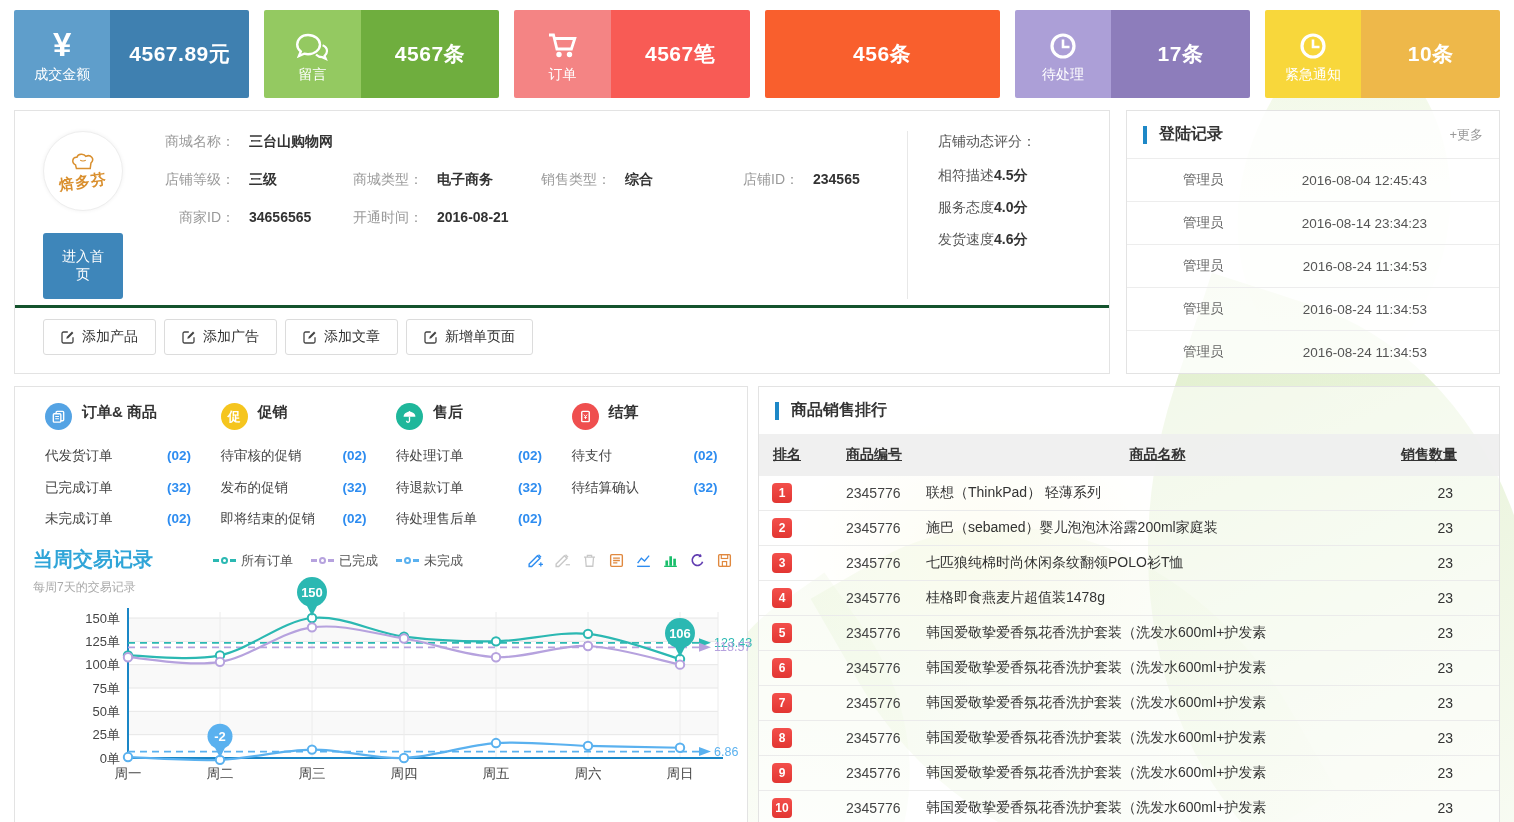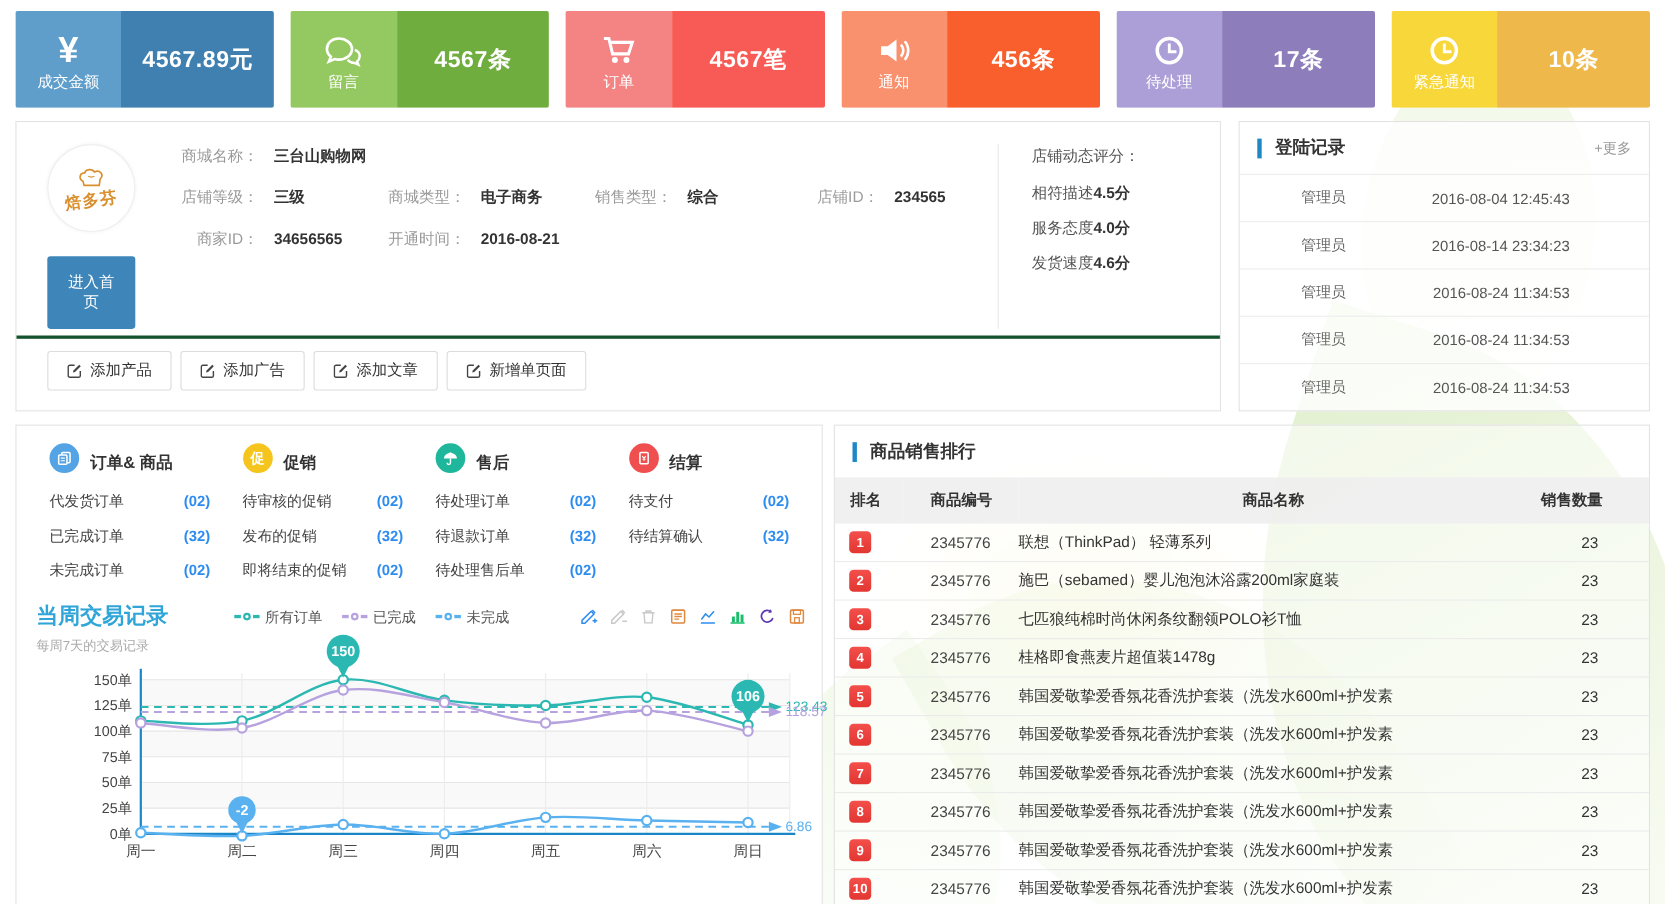--- a/index.html
+++ b/index.html
@@ -70,21 +70,21 @@
   .login-user { margin-left:56px; color:#666; }
   .login-time { margin-left:auto; margin-right:72px; color:#555; }
 
   
   .bottom-row { display:flex; gap:10px; padding:12px 14px 0; align-items:flex-start; }
   .status-chart-panel { width:734px; min-height:458px; }
   .panel-header.bordered { border-bottom:1px solid #ececec; }
 
   .status-groups { display:flex; padding:16px 0 4px 30px; }
   .status-group { width:176px; }
-  .group-head { display:flex; align-items:flex-end; gap:10px; font-weight:bold; font-size:15px; color:#333; margin-bottom:15px; }
+  .group-head { display:flex; align-items:flex-start; gap:10px; font-weight:bold; font-size:15px; color:#333; margin-bottom:15px; }
   .gicon { width:27px; height:27px; border-radius:50%; display:flex; align-items:center; justify-content:center; color:#fff; flex-shrink:0; font-size:13px; }
   .gi-blue{background:#54a3e4}.gi-yellow{background:#f5c51e}.gi-teal{background:#1fb79b}.gi-red{background:#ef4f4f}
   .status-item { display:flex; align-items:flex-start; margin-bottom:10px; font-size:13.5px; width:156px; }
   .s-label { color:#444; max-width:98px; line-height:1.6; }
   .s-count { color:#2d8cf0; font-weight:bold; margin-left:auto; padding-right:10px; line-height:1.6; cursor:pointer; }
 
   .chart-section { padding:2px 14px 0 18px; }
   .chart-head { display:flex; align-items:flex-start; }
   .chart-title { color:#30a5d8; font-size:20px; font-weight:bold; }
   .chart-subtitle { color:#aaa; font-size:12px; margin-top:6px; }
@@ -95,21 +95,21 @@
   .lg-dash { width:6px; height:3px; background:currentColor; }
   .lg-ring { width:7px; height:7px; border:2px solid currentColor; border-radius:50%; background:#fff; margin:0 2px; }
   .legend-item.lg1 .lg-mark{color:#2bb8b2}.legend-item.lg2 .lg-mark{color:#b6a2de}.legend-item.lg3 .lg-mark{color:#5ab1ef}
   .chart-toolbar { display:flex; gap:10px; margin:6px 0 0 auto; }
   .tb-btn { background:none; border:none; padding:0; cursor:pointer; display:flex; }
   #trade-chart { overflow:visible; margin-top:4px; display:block; }
 
   
   .ranking-panel { flex:1; background:rgba(255,255,255,.55); }
   .rank-table { width:100%; border-collapse:collapse; }
-  .rank-table th { background:rgba(238,238,238,.9); font-size:14px; font-weight:bold; color:#333; padding:12px 0; text-align:left; }
+  .rank-table th { background:rgba(238,238,238,.9); font-size:14px; font-weight:bold; color:#333; padding:12px 0; text-align:left;text-decoration:underline; }
   .rank-table th.col-rank { width:62px; padding-left:14px; }
   .rank-table th.col-code { width:105px; padding-left:25px; }
   .rank-table th.col-name { text-align:center; }
   .rank-table th.col-qty { width:110px; text-align:right; padding-right:42px; }
   .rank-table td { padding:7px 0; border-bottom:1px solid #ebebeb; font-size:14px; color:#333; }
   .rank-table td.cell-rank { padding-left:13px; }
   .rank-table td.cell-code { padding-left:25px; color:#444; }
   .rank-table td.cell-qty { text-align:right; padding-right:46px; }
   .rank-badge { display:inline-flex; align-items:center; justify-content:center; width:20px; height:20px; border-radius:4px; background:linear-gradient(180deg,#f34f4b,#e23632); color:#fff; font-size:12px; font-weight:bold; }
 </style>
@@ -150,29 +150,20 @@
               <path d="M4 7h4.5l3.4 14h14.5l3.4-10.5H10" fill="none" stroke="#fff" stroke-width="2.8"></path>
               <circle cx="14" cy="26.5" r="2.7" fill="#fff"></circle>
               <circle cx="24.5" cy="26.5" r="2.7" fill="#fff"></circle>
             </svg>
         </div>
         <div class="stat-label">订单</div>
       </div>
       <div class="stat-right">4567笔</div>
     </div>
     <div class="stat-card c4">
-      <div class="stat-left">
-        <div class="stat-icon">
-          <svg width="36" height="36" viewBox="0 0 36 36">
-              <path d="M6 14v8h6l8 6V8l-8 6z" fill="#fff"></path>
-              <path d="M24 12.5a8 8 0 0 1 0 11M27.5 9.5a13 13 0 0 1 0 17" stroke="#fff" stroke-width="2.4" fill="none"></path>
-            </svg>
-        </div>
-        <div class="stat-label">通知</div>
-      </div>
       <div class="stat-right">456条</div>
     </div>
     <div class="stat-card c5">
       <div class="stat-left">
         <div class="stat-icon">
           <svg width="36" height="36" viewBox="0 0 36 36">
               <circle cx="18" cy="18" r="11" fill="none" stroke="#fff" stroke-width="3.2"></circle>
               <path d="M18 11.5V19h6.5" stroke="#fff" stroke-width="2.6" fill="none"></path>
             </svg>
         </div>

